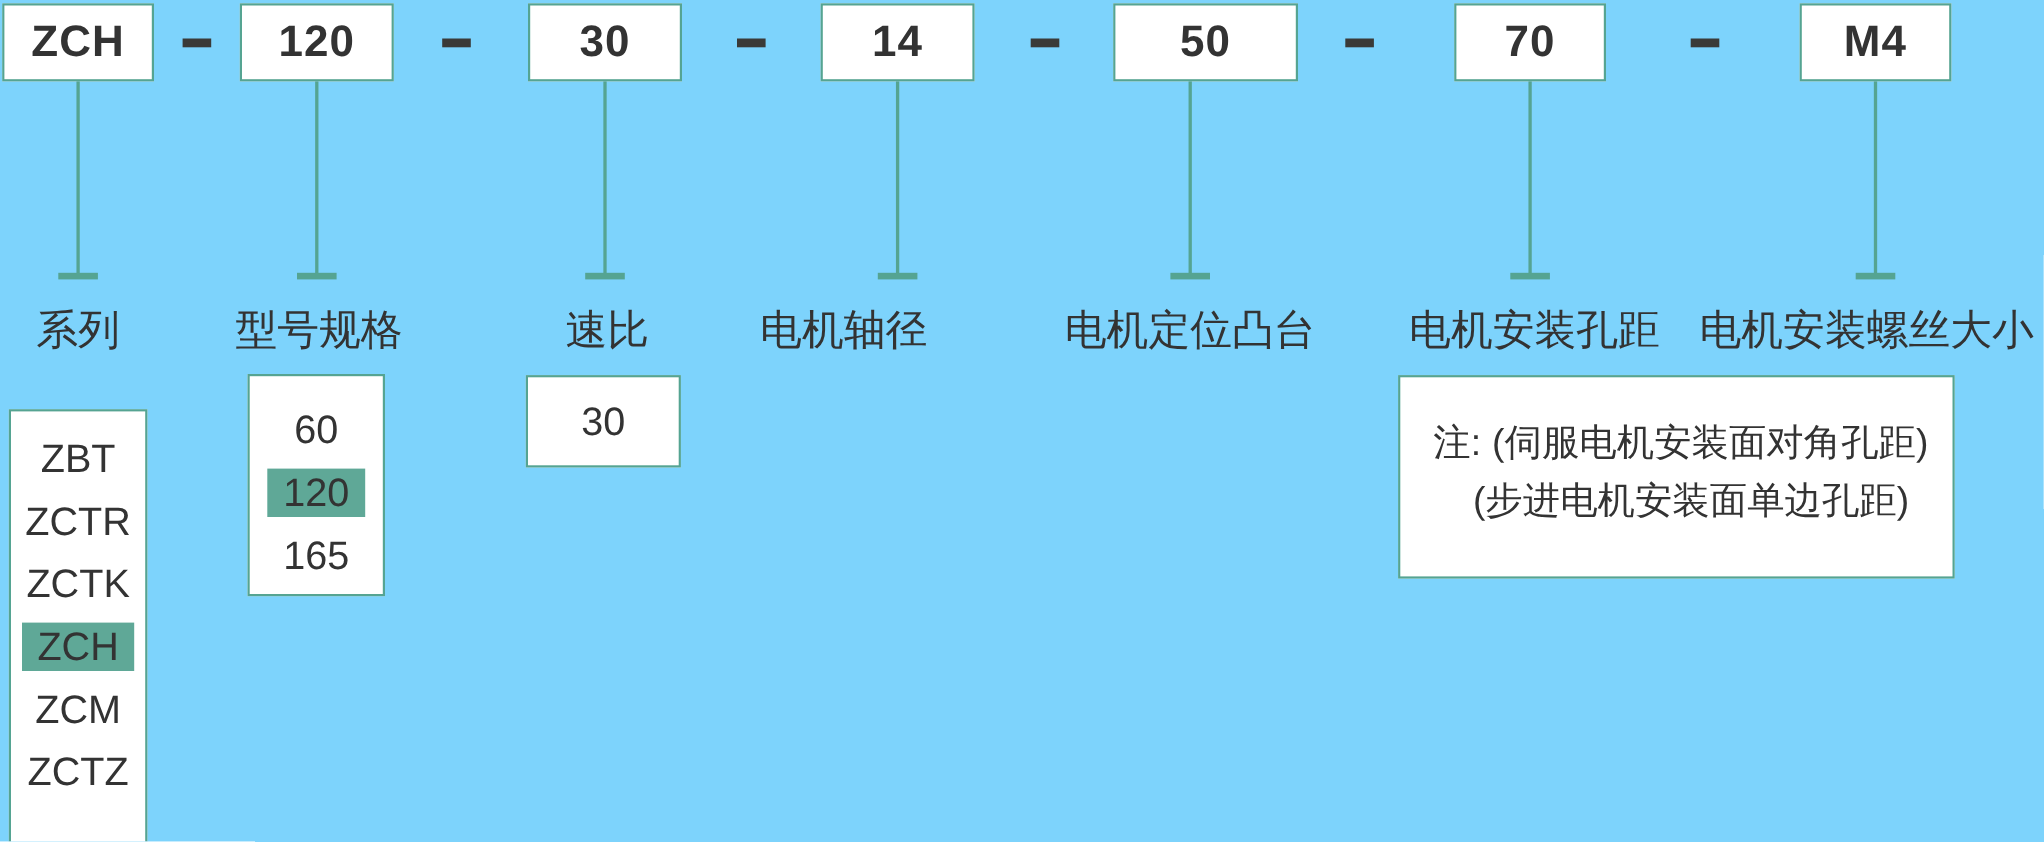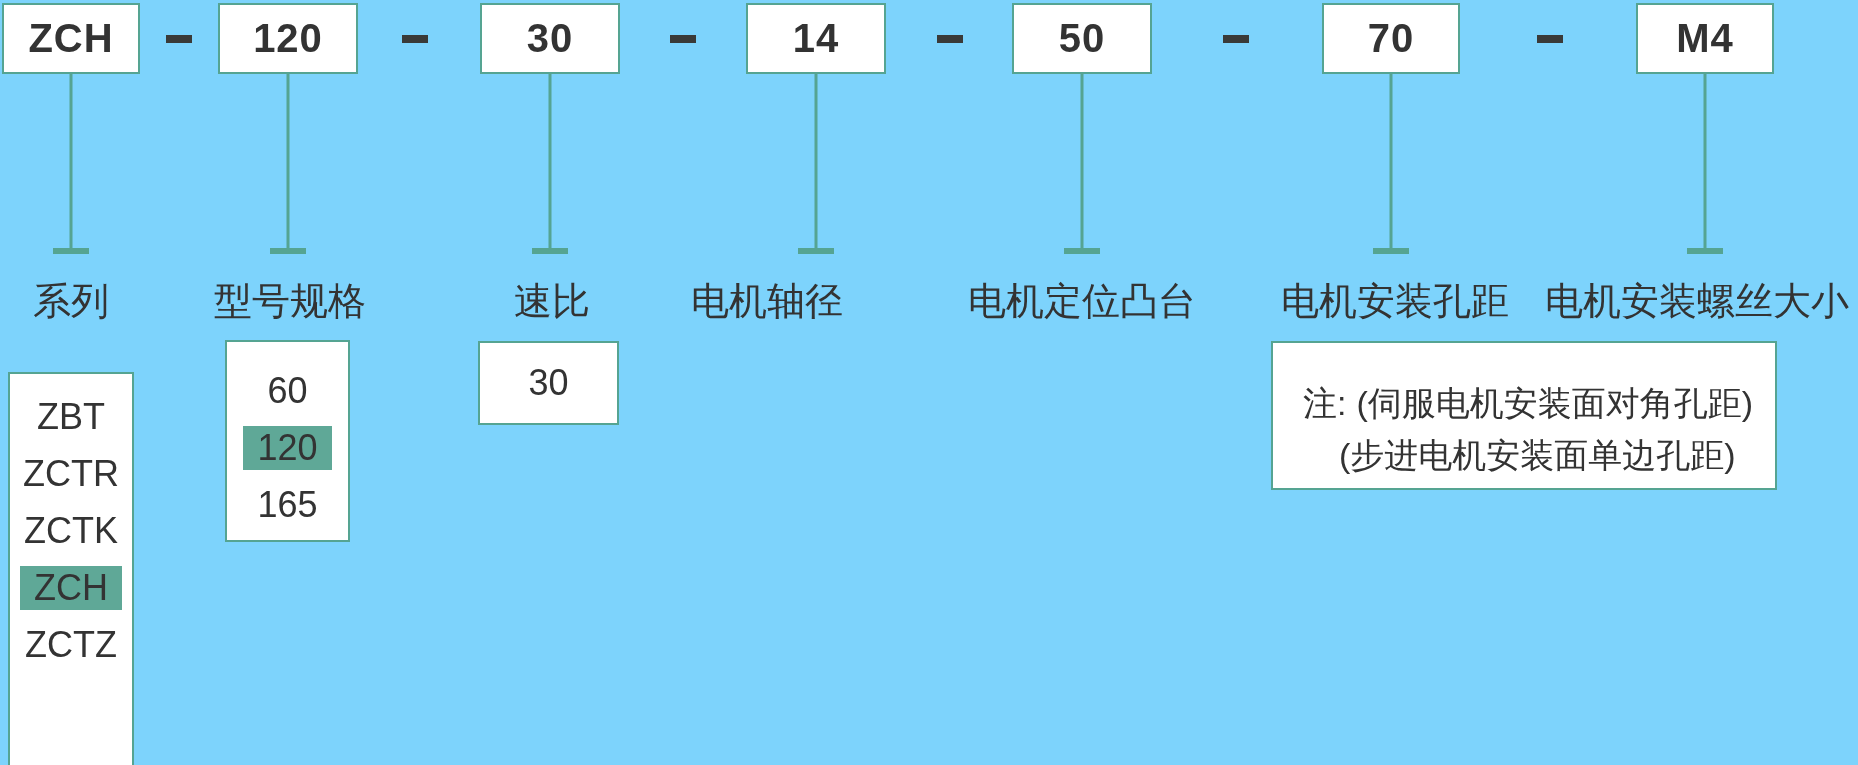--- a/index.html
+++ b/index.html
@@ -19,21 +19,21 @@
     border:2px solid var(--teal-border);
     background:#fff;
     display:flex;align-items:center;justify-content:center;
     font-size:40px;font-weight:700;color:var(--text-dark);
     letter-spacing:1px;
   }
   #seg0{left:2px;width:138px;}
   #seg1{left:218px;width:140px;}
   #seg2{left:480px;width:140px;}
   #seg3{left:746px;width:140px;}
-  #seg4{left:1012px;width:140px;}
+  #seg4{left:1012px;width:168px;}
   #seg5{left:1322px;width:138px;}
   #seg6{left:1636px;width:138px;}
 
   
   .dash{position:absolute;top:35px;width:26px;height:8px;background:var(--dash);}
   #dash0{left:166px;}
   #dash1{left:402px;}
   #dash2{left:670px;}
   #dash3{left:937px;}
   #dash4{left:1223px;}
@@ -83,21 +83,21 @@
   }
   #ratio-box .opt{height:auto;}
   .opt .txt{
     font-size:36px;line-height:40px;color:var(--text-dark);
     padding:2px 14px;white-space:nowrap;
   }
   .opt .txt.selected{background:var(--teal-highlight);}
 
   
   .notebox{
-    position:absolute;left:1271px;top:341px;width:506px;height:149px;
+    position:absolute;left:1271px;top:341px;width:506px;height:185px;
     border:2px solid var(--teal-border);background:#fff;
     padding:34px 0 12px 30px;
     font-size:34px;line-height:52px;color:var(--text-dark);
     white-space:nowrap;
   }
   .noteline{display:block;}
   .noteline .pfx{margin-right:10px;}
   .noteline.indent{margin-left:36px;}
 </style>
 </head>
@@ -143,20 +143,23 @@
     <div class="opt">
         <span class="txt">ZCTR</span>
       </div>
     <div class="opt">
         <span class="txt">ZCTK</span>
       </div>
     <div class="opt">
         <span class="txt selected">ZCH</span>
       </div>
     <div class="opt">
+        <span class="txt">ZCM</span>
+      </div>
+    <div class="opt">
         <span class="txt">ZCTZ</span>
       </div>
   </div>
 
   <div class="optbox" id="size-box">
     <div class="opt">
         <span class="txt">60</span>
       </div>
     <div class="opt">
         <span class="txt selected">120</span>

